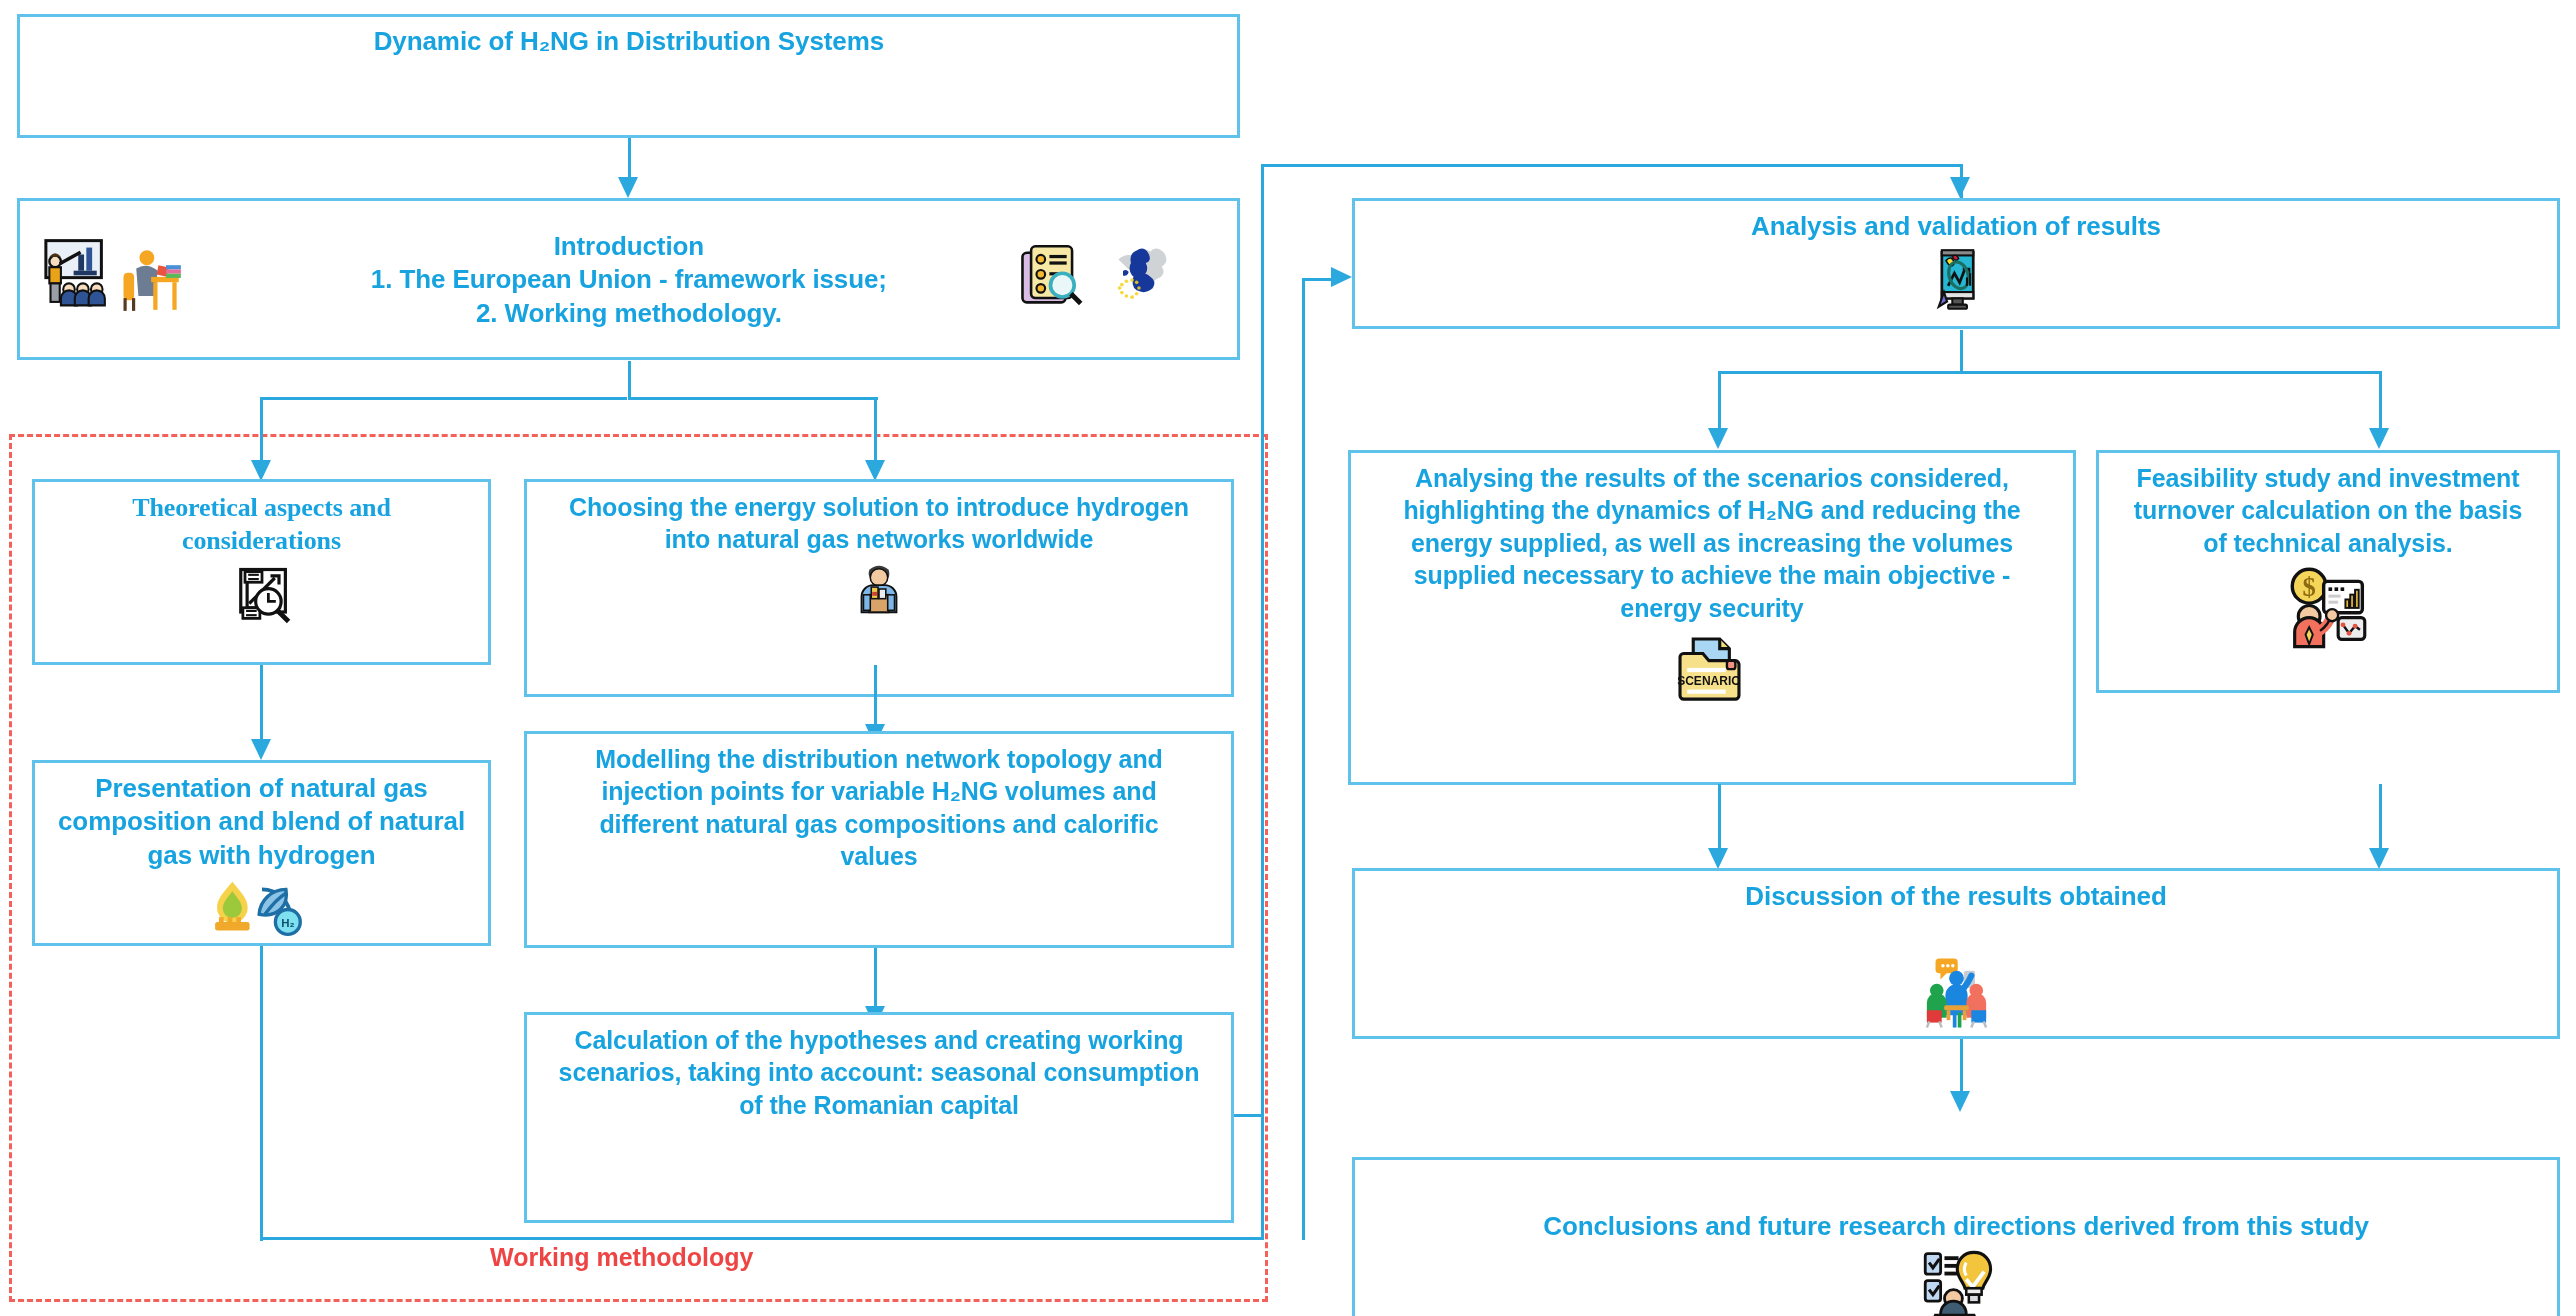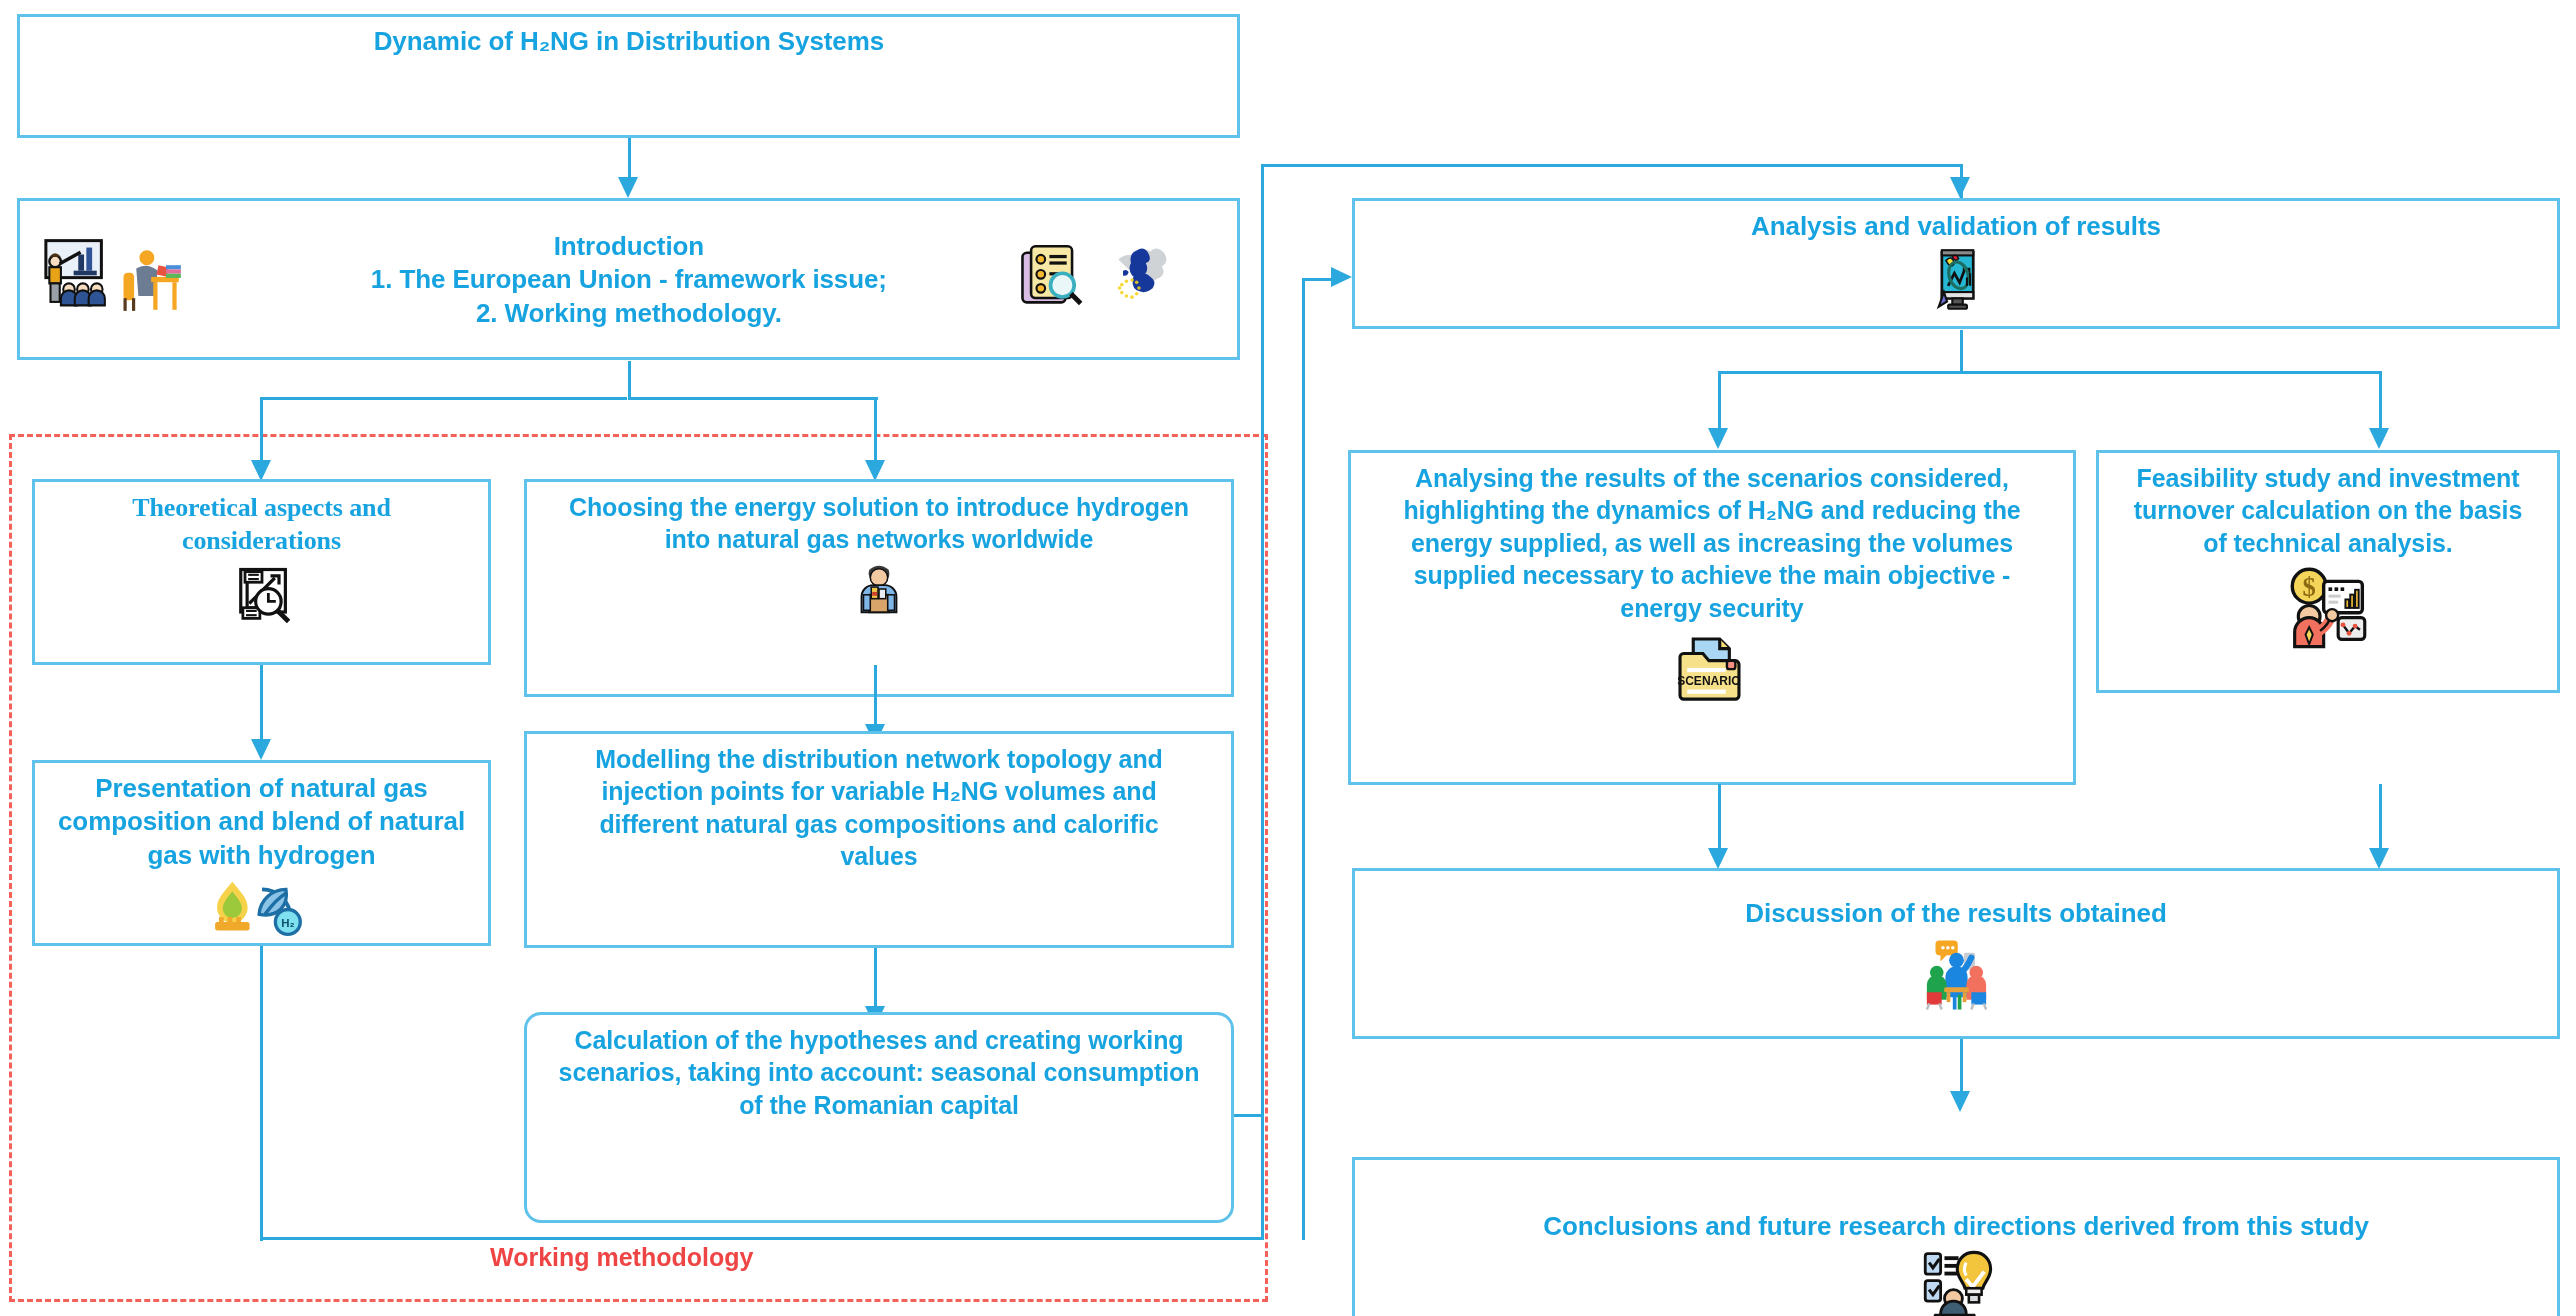--- a/index.html
+++ b/index.html
@@ -254,21 +254,21 @@
     <div class="txt t-40">Modelling the distribution network topology and
 injection points for variable H₂NG volumes and
 different natural gas compositions and calorific
 values</div>
 
   </div>
 
   <div class="vline" style="left:874px; top:948px; height:65px;"></div>
   <div class="arrow-down" style="left:865px; top:1006px;"></div>
 
-  <div class="box" style="left:524px; top:1012px; width:710px; height:211px;border-radius:17px;">
+  <div class="box" style="left:524px; top:1012px; width:710px; height:211px;">
     <div class="txt t-40">Calculation of the hypotheses and creating working
 scenarios, taking into account: seasonal consumption
 of the Romanian capital</div>
 
   </div>
 
   <div class="hline" style="left:1234px; top:1114px; width:30px;"></div>
 
   <div class="vline" style="left:1261px; top:164px; height:1076px;"></div>
   <div class="hline" style="left:1261px; top:164px; width:701px;"></div>
@@ -356,21 +356,21 @@
       <path d="M29 57q7 -5 9 -12" fill="none" stroke="#111" stroke-width="2"></path>
       <circle cx="39" cy="44" r="5" fill="#F2C9A0" stroke="#111" stroke-width="2"></circle>
     </svg>
   </div>
 
   <div class="vline" style="left:1718px; top:784px; height:68px;"></div>
   <div class="arrow-down" style="left:1708px; top:848px;"></div>
   <div class="vline" style="left:2379px; top:784px; height:68px;"></div>
   <div class="arrow-down" style="left:2369px; top:848px;"></div>
 
-  <div class="box" style="left:1352px; top:868px; width:1208px; height:171px; justify-content:center;">
+  <div class="box" style="left:1352px; top:868px; width:1208px; height:171px; justify-content:space-between;">
     <div class="txt t-42">Discussion of the results obtained</div>
     <svg class="icon-inline" width="79" height="79" viewBox="0 0 64 64">
       <path d="M18 6h12a3 3 0 013 3v6a3 3 0 01-3 3h-6l-5 5v-5h-1a3 3 0 01-3-3V9a3 3 0 013-3z" fill="#F5A623"></path>
       <g fill="#fff">
           <circle cx="21" cy="12" r="1.4"></circle>
           <circle cx="25" cy="12" r="1.4"></circle>
           <circle cx="29" cy="12" r="1.4"></circle>
         </g>
       <rect x="38" y="16" width="9" height="14" rx="1.5" fill="#C9CDD2"></rect>
       <circle cx="32" cy="22" r="6" fill="#1A86E0"></circle>

